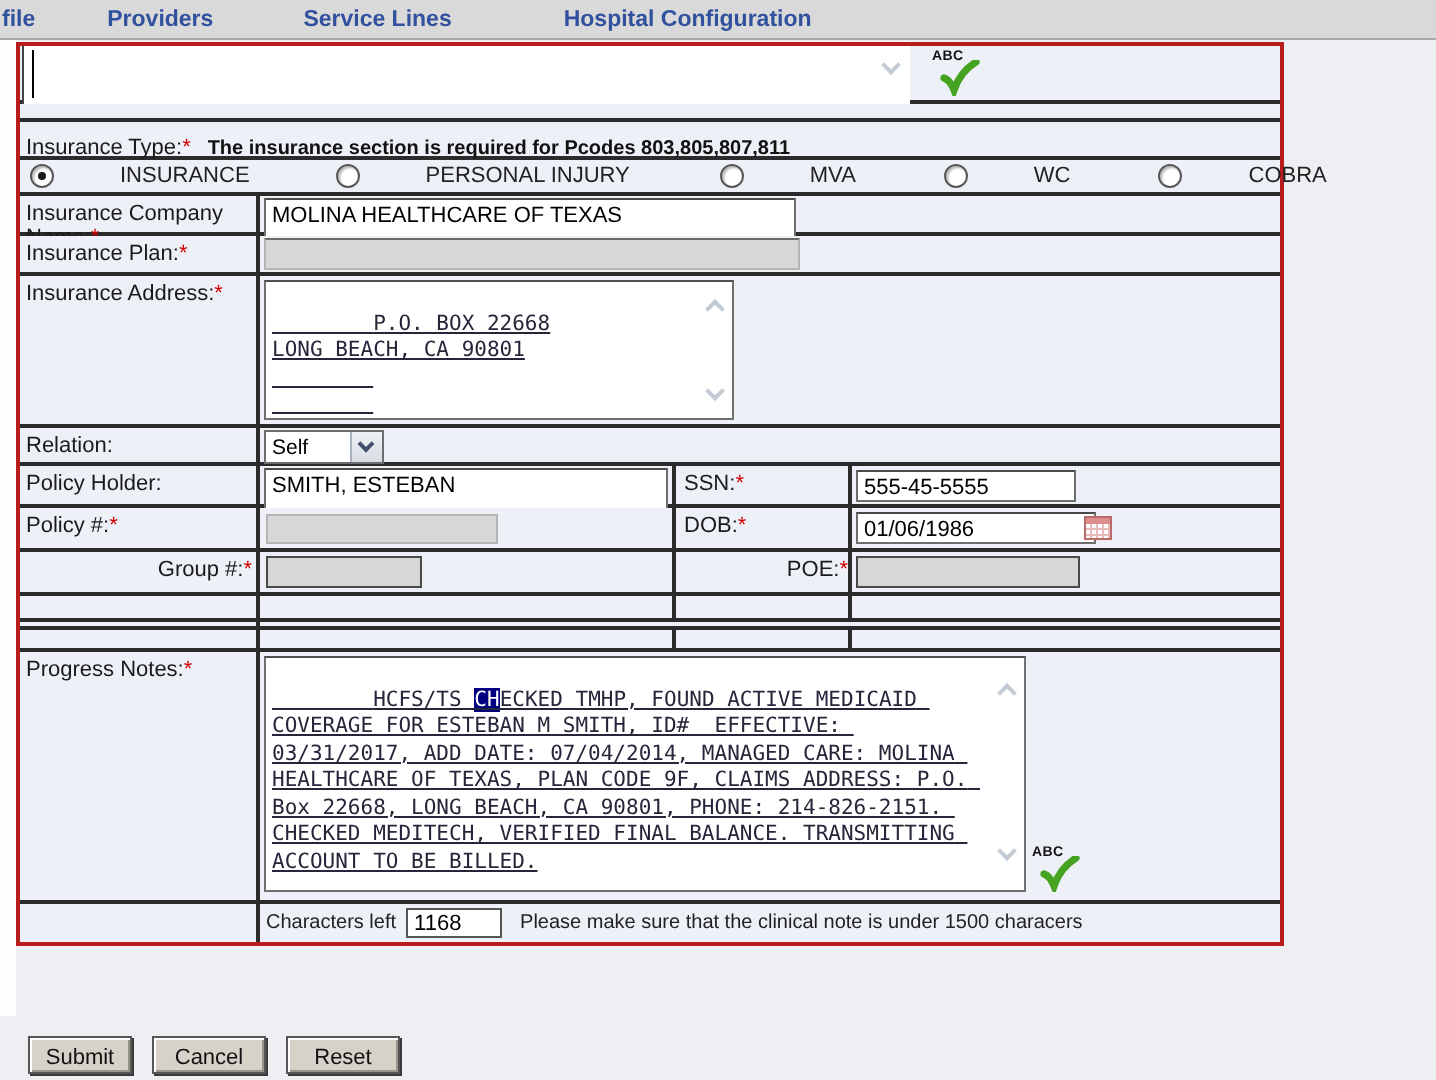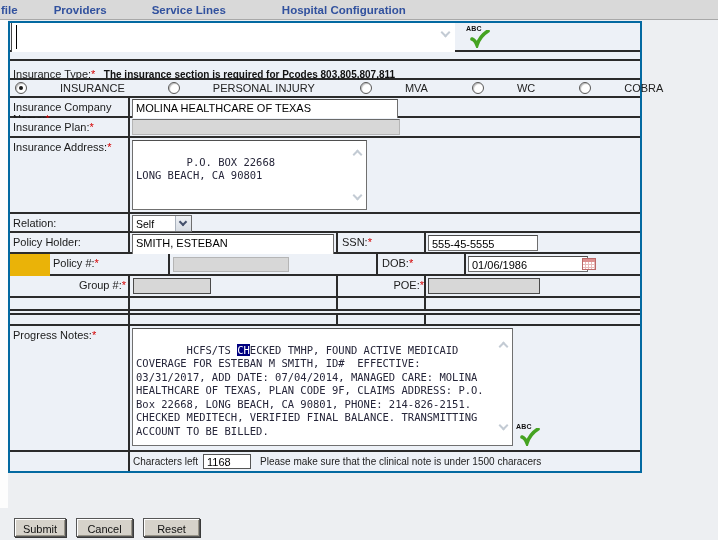--- a/index.html
+++ b/index.html
@@ -9,51 +9,51 @@
   
   .menubar { position: absolute; left:0; top:0; width:718px; height:20px;
     background:#d9d9d9; border-bottom:1px solid #a8a8a8; display:flex; align-items:center; }
   .menu-item { font-size:11.5px; font-weight:bold; color:#31519e; cursor:default; }
   .m1{margin-left:1px;} .m2{margin-left:36px;} .m3{margin-left:45px;} .m4{margin-left:56px;}
 
   .left-margin { position:absolute; left:0; top:20px; width:8px; height:488px; background:#fdfdfd; }
 
   
   .ftable { position:absolute; left:8px; top:21px; width:634px;
-    border:2px solid #0369a1; background:#eab308; }
+    border:2px solid #b91c1c; background:#6d28d9; }
   .row { position:relative; display:flex; border-bottom:2px solid #2b2b2b; background:#edf1f7; }
   .row:last-child { border-bottom:none; }
   .lcell { width:120px; border-right:2px solid #2b2b2b; padding:3px 2px 0 3px;
     font-size:11px; color:#1a1a1a; }
   .icell { width:208px; border-right:2px solid #2b2b2b; position:relative; }
   .l2cell { width:88px; border-right:2px solid #2b2b2b; padding:3px 0 0 4px;
     font-size:11px; color:#1a1a1a; }
   .i2cell { flex:1; position:relative; }
   .ccell { flex:1; position:relative; }
   .req { color:#d40000; font-size:11px; }
 
   
   .r-top{height:29px;} .r-gap{height:9px;} .r-head{height:19px;}
   .r-radio{height:18px;} .r-company{height:20px;} .r-plan{height:20px;}
   .r-addr{height:76px;} .r-rel{height:19px;} .r-holder{height:21px;}
-  .r-policy{height:22px;margin-left:40px;} .r-group{height:22px;text-align:right;}
+  .r-policy{height:22px;} .r-group{height:22px;text-align:right;}
   .r-e1{height:13px;} .r-e2{height:4px;} .r-e3{height:11px;}
   .r-notes{height:126px;} .r-chars{height:19px;}
 
   
   .txtinput { position:absolute; top:1px; height:35px; background:#fff;
     border:1px solid #6e6e6e; border-top-color:#4a4a4a; font-size:11px; color:#000;
     padding:2px 0 0 3px; white-space:nowrap; overflow:hidden; }
   .grayflat { position:absolute; background:#d7d7d7; border:1px solid #b5b5b5; }
   .graybox  { position:absolute; background:#d7d7d7; border:1px solid #4a4a4a; }
 
   .mono { font-family:"DejaVu Sans Mono", monospace; font-size:10.5px;
     line-height:13.5px; color:#26263a; white-space:pre-wrap; }
   .textbox { position:absolute; background:#fff; border:1px solid #707070;
-    border-top-color:#4f4f4f; padding:1px 16px 3px 3px; overflow:hidden; }
+    border-top-color:#4f4f4f; padding:1px 16px 3px 3px; overflow:hidden;text-decoration:underline; }
   .sel { background:#000080; color:#fff; }
 
   .chev { position:absolute; width:7px; height:7px;
     border-left:2px solid #c3cbd4; border-bottom:2px solid #c3cbd4; }
   .chev-down { transform:rotate(-45deg); }
   .chev-up   { transform:rotate(135deg); }
 
   .abc-icon { position:absolute; width:26px; height:26px; }
   .abc-label { position:absolute; left:0; top:0; font-size:7px; font-weight:bold;
     color:#111; letter-spacing:0.2px; }

